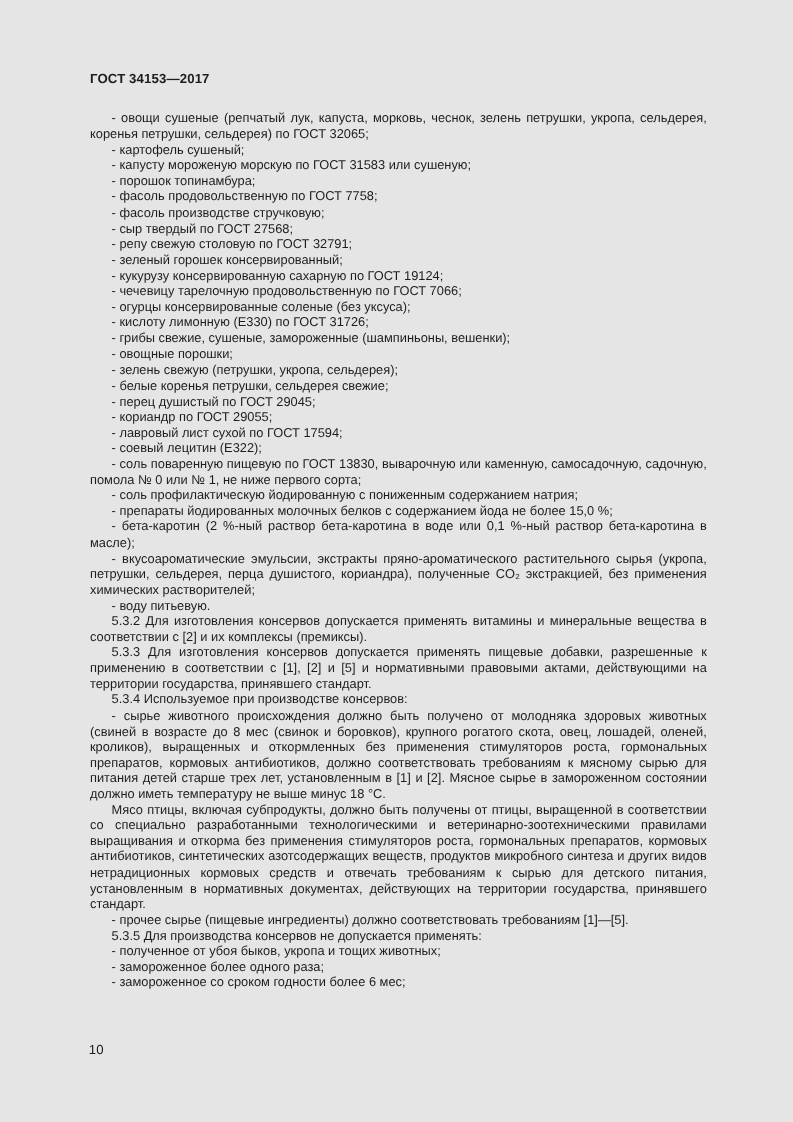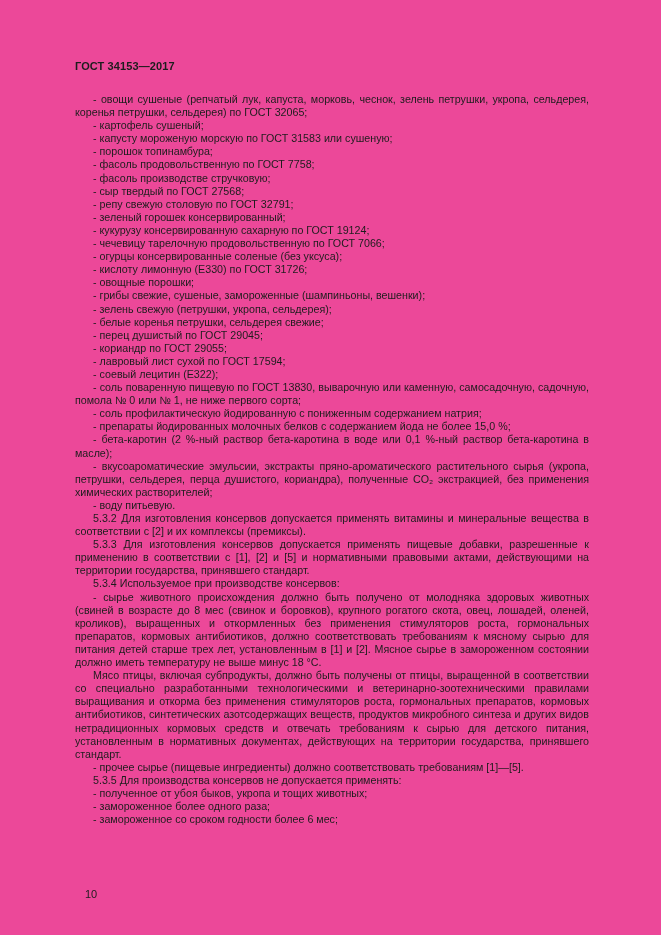--- a/index.html
+++ b/index.html
@@ -5,21 +5,21 @@
   * { box-sizing: border-box; }
   html, body {
     margin: 0;
     padding: 0;
     background: #ffffff;
   }
   .page {
     position: relative;
     width: 661px;
     height: 935px;
-    background: #ec4899;
+    background: #e5e5e5;
     font-family: "Liberation Sans", sans-serif;
     color: #1d1d1d;
     overflow: hidden;
     text-decoration: underline;
   }
   .content {
     position: absolute;
     left: 75px;
     top: 60px;
     width: 514px;
@@ -32,24 +32,23 @@
   }
   .doc-body .para {
     margin: 0;
     text-align: justify;
     text-indent: 18px;
     font-size: 10.7px;
     line-height: 13.1px;
   }
   .page-number {
     position: absolute;
-    left: 85px;
+    left: 74px;
     top: 869px;
     font-size: 11px;
-    margin-top: 19px;
   }
 </style>
 </head>
 <body>
 
 <div class="page">
   <div class="content">
     <div class="doc-header">ГОСТ 34153—2017</div>
     <div class="doc-body">
         <p class="para">- овощи сушеные (репчатый лук, капуста, морковь, чеснок, зелень петрушки, укропа, сельдерея, коренья петрушки, сельдерея) по ГОСТ 32065;</p>
@@ -58,22 +57,22 @@
         <p class="para">- порошок топинамбура;</p>
         <p class="para">- фасоль продовольственную по ГОСТ 7758;</p>
         <p class="para">- фасоль производстве стручковую;</p>
         <p class="para">- сыр твердый по ГОСТ 27568;</p>
         <p class="para">- репу свежую столовую по ГОСТ 32791;</p>
         <p class="para">- зеленый горошек консервированный;</p>
         <p class="para">- кукурузу консервированную сахарную по ГОСТ 19124;</p>
         <p class="para">- чечевицу тарелочную продовольственную по ГОСТ 7066;</p>
         <p class="para">- огурцы консервированные соленые (без уксуса);</p>
         <p class="para">- кислоту лимонную (Е330) по ГОСТ 31726;</p>
+        <p class="para">- грибы свежие, сушеные, замороженные (шампиньоны, вешенки);</p>
         <p class="para">- овощные порошки;</p>
-        <p class="para">- грибы свежие, сушеные, замороженные (шампиньоны, вешенки);</p>
         <p class="para">- зелень свежую (петрушки, укропа, сельдерея);</p>
         <p class="para">- белые коренья петрушки, сельдерея свежие;</p>
         <p class="para">- перец душистый по ГОСТ 29045;</p>
         <p class="para">- кориандр по ГОСТ 29055;</p>
         <p class="para">- лавровый лист сухой по ГОСТ 17594;</p>
         <p class="para">- соевый лецитин (Е322);</p>
         <p class="para">- соль поваренную пищевую по ГОСТ 13830, выварочную или каменную, самосадочную, садочную, помола № 0 или № 1, не ниже первого сорта;</p>
         <p class="para">- соль профилактическую йодированную с пониженным содержанием натрия;</p>
         <p class="para">- препараты йодированных молочных белков с содержанием йода не более 15,0 %;</p>
         <p class="para">- бета-каротин (2 %-ный раствор бета-каротина в воде или 0,1 %-ный раствор бета-каротина в масле);</p>

